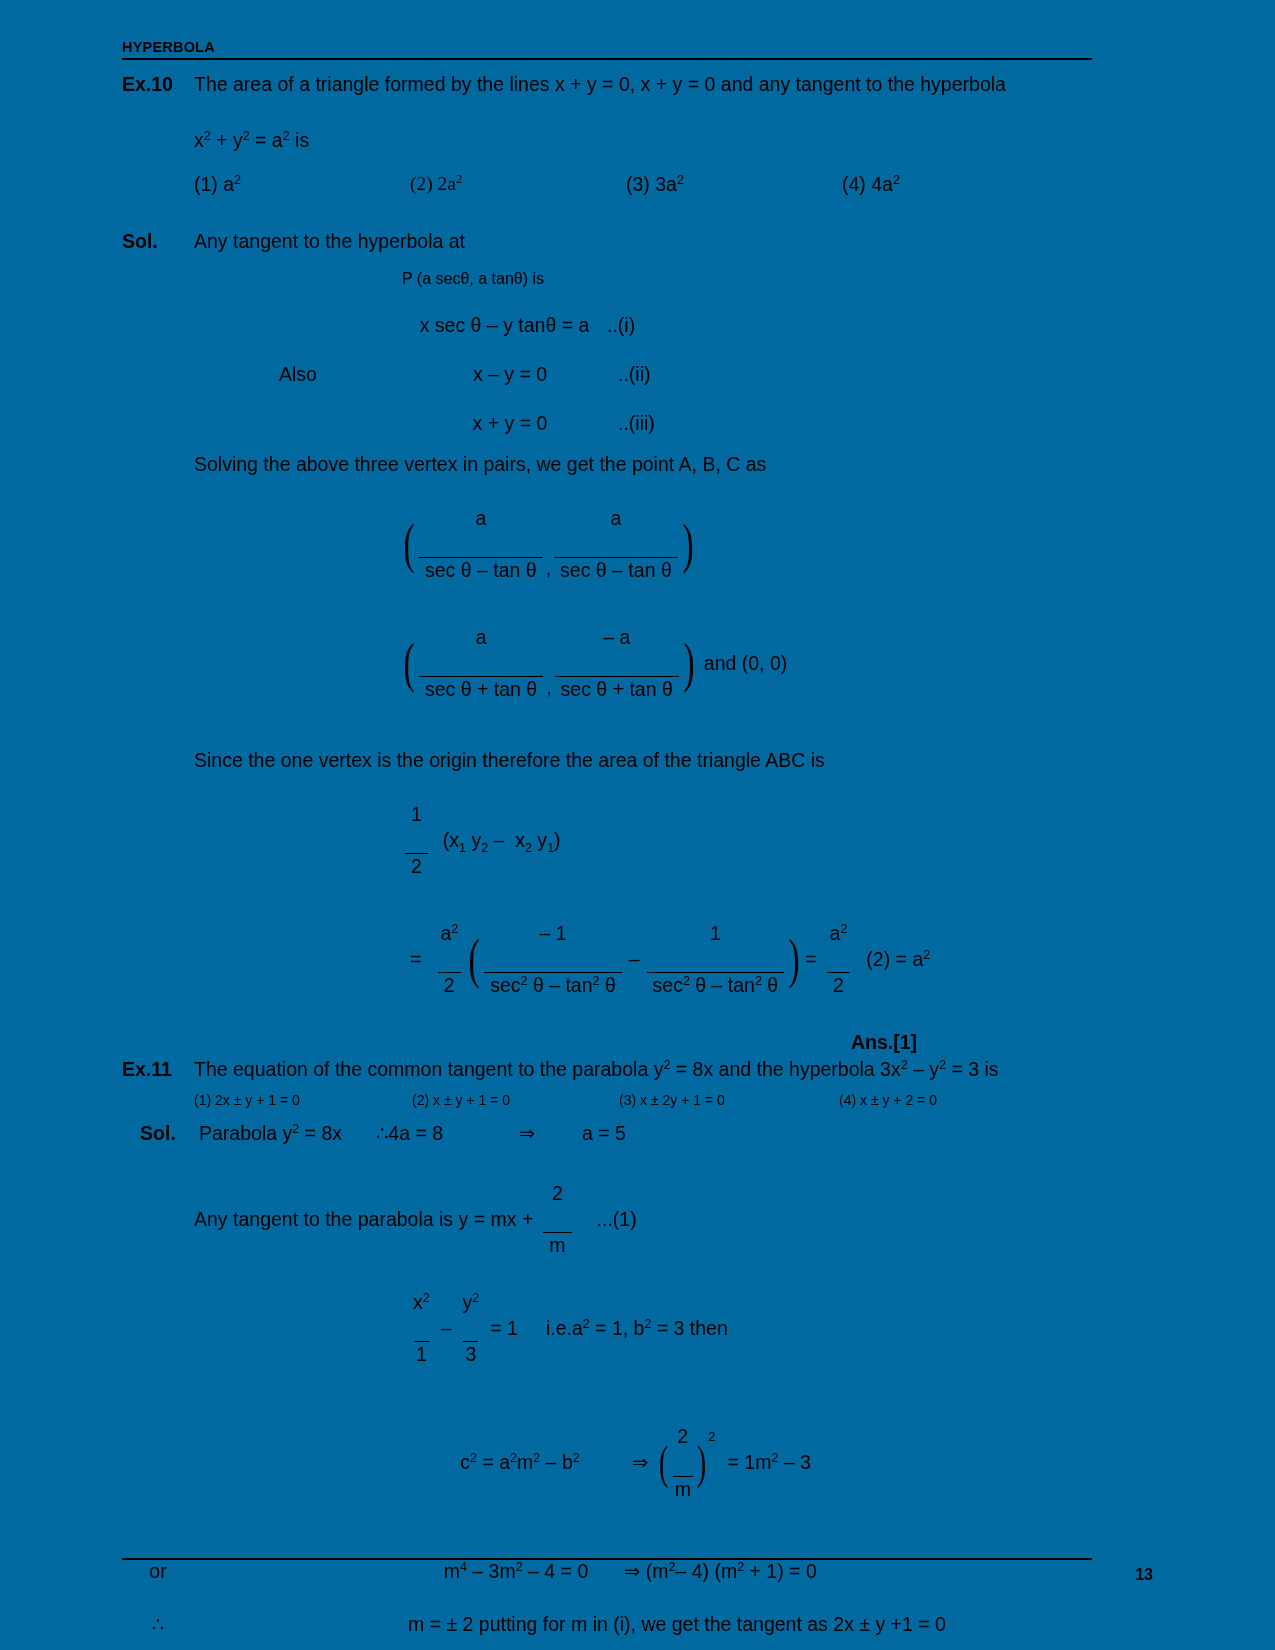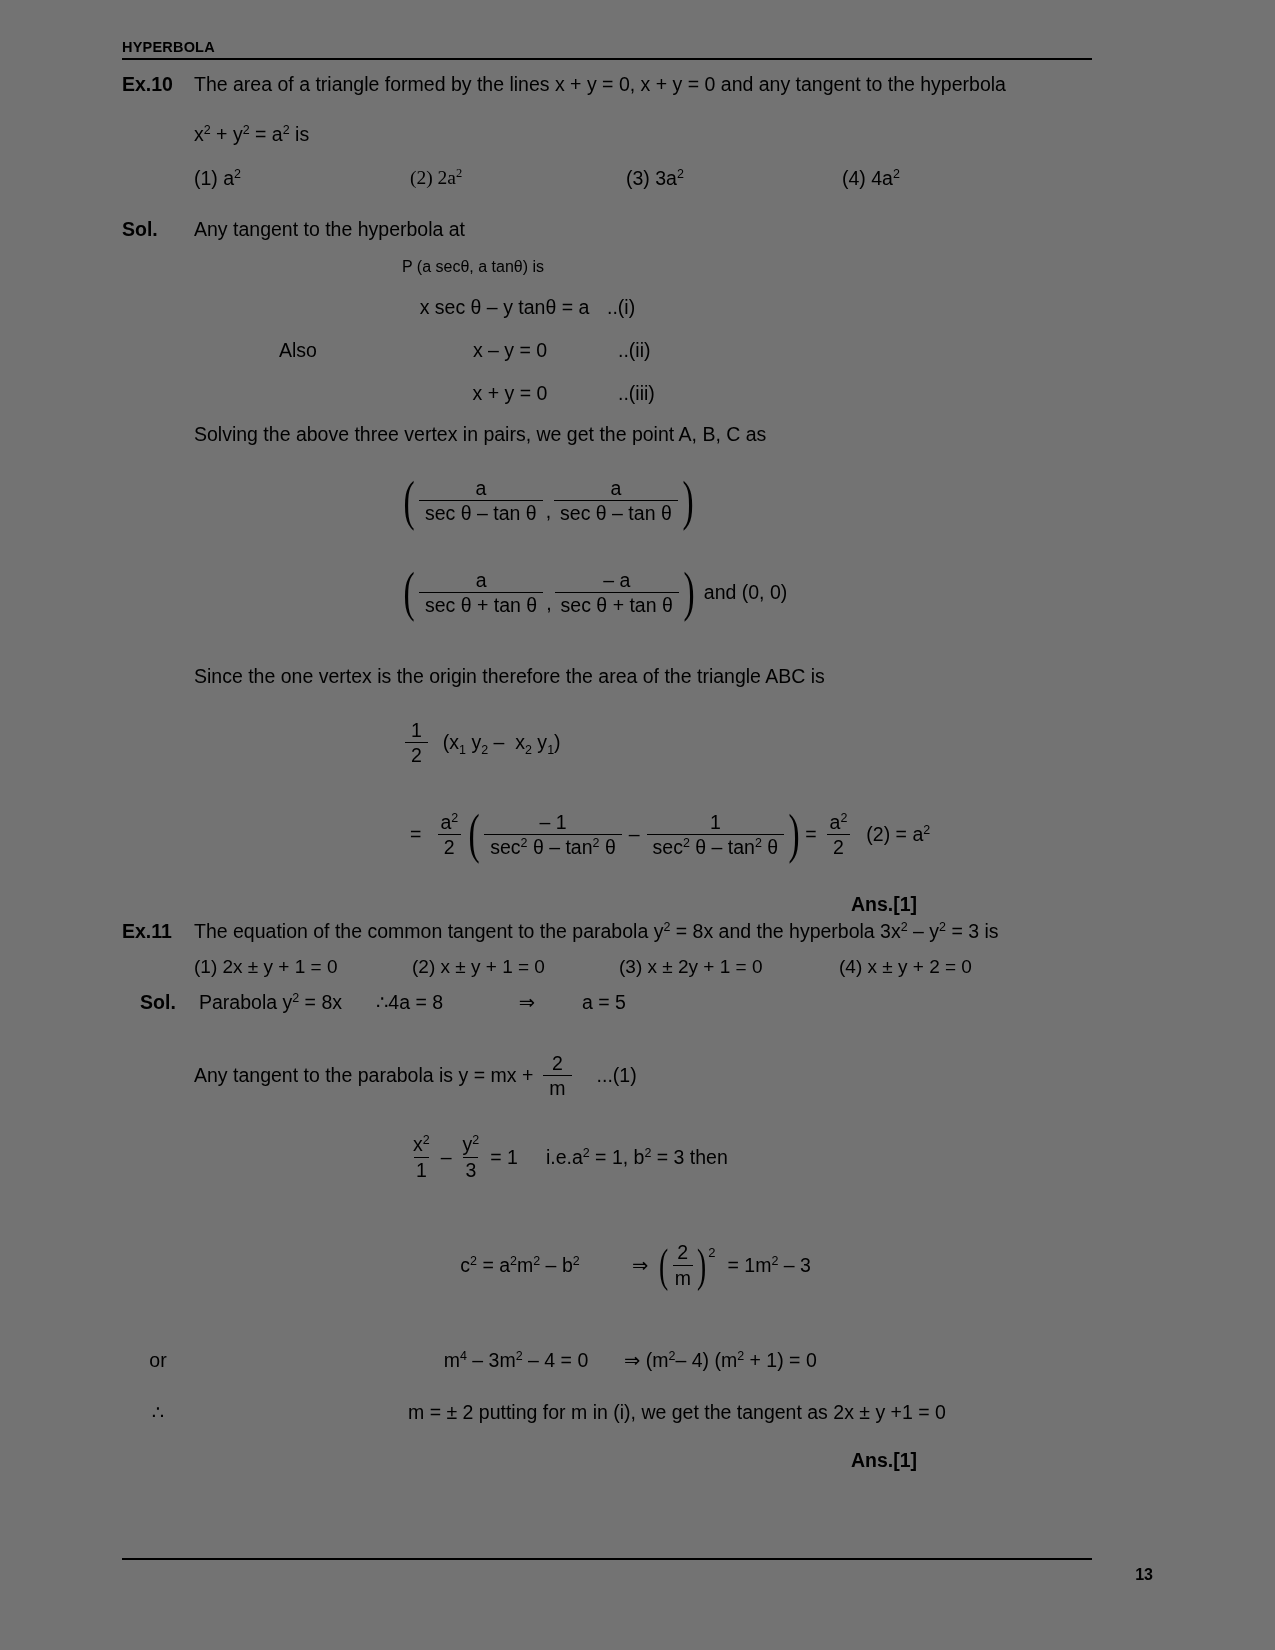--- a/index.html
+++ b/index.html
@@ -8,21 +8,21 @@
     background: #ffffff;
   }
   body {
     font-family: "Liberation Sans", sans-serif;
     color: #000000;
   }
   .page {
     position: relative;
     width: 1275px;
     height: 1650px;
-    background: #737373;
+    background: #0369a1;
     box-sizing: border-box;
     overflow: hidden;
   }
   .content {
     position: absolute;
     left: 122px;
     top: 0;
     width: 970px;
   }
 
@@ -55,38 +55,38 @@
     font-size: 19.5px;
   }
   .pad {
     width: 72px;
     flex: 0 0 72px;
   }
   .txt {
     flex: 1 1 auto;
   }
   .mt6  { margin-top: 6px; }
-  .mt10 { margin-top: 20px; }
+  .mt10 { margin-top: 26px; }
   .mt14 { margin-top: 14px; }
   .mt22 { margin-top: 22px; }
   .mt28 { margin-top: 28px; }
   .mt34 { margin-top: 34px; }
   .mt44 { margin-top: 44px; }
 
   
   .options {
     display: flex;
     font-size: 19.5px;
   }
   .opt { flex: 0 0 auto; }
   .opt-a { width: 216px; }
   .opt-b { width: 216px; font-family: Liberation Serif, serif; }
   .opt-c { width: 216px; }
 
-  .options2 { display:flex; font-size: 19px; align-items: center; }
+  .options2 { display:flex; font-size: 14px; align-items: center; }
   .options2 .opt { flex: 0 0 auto; }
   .o2-1 { width: 218px; }
   .o2-2 { width: 207px; }
   .o2-3 { width: 220px; }
 
   sup { font-size: .64em; vertical-align: super; line-height: 0; }
   sub { font-size: .64em; vertical-align: sub; line-height: 0; }
 
   
   .ind-280 { padding-left: 280px; }
@@ -109,20 +109,21 @@
   .frac .num {
     padding: 0 6px 1px 6px;
     line-height: 1.15;
     white-space: nowrap;
   }
   .frac .den {
     border-top: 1.4px solid #000;
     padding: 1px 6px 0 6px;
     line-height: 1.15;
     white-space: nowrap;
+    margin-top: 27px;
   }
   .frac.tight .num, .frac.tight .den { padding-left: 2px; padding-right: 2px; }
   .paren-tall {
     display: inline-block;
     font-family: "Liberation Serif", serif;
     font-size: 54px;
     line-height: 0.72;
     font-weight: 300;
     transform: scaleX(.62);
     margin: 0 -2px;

